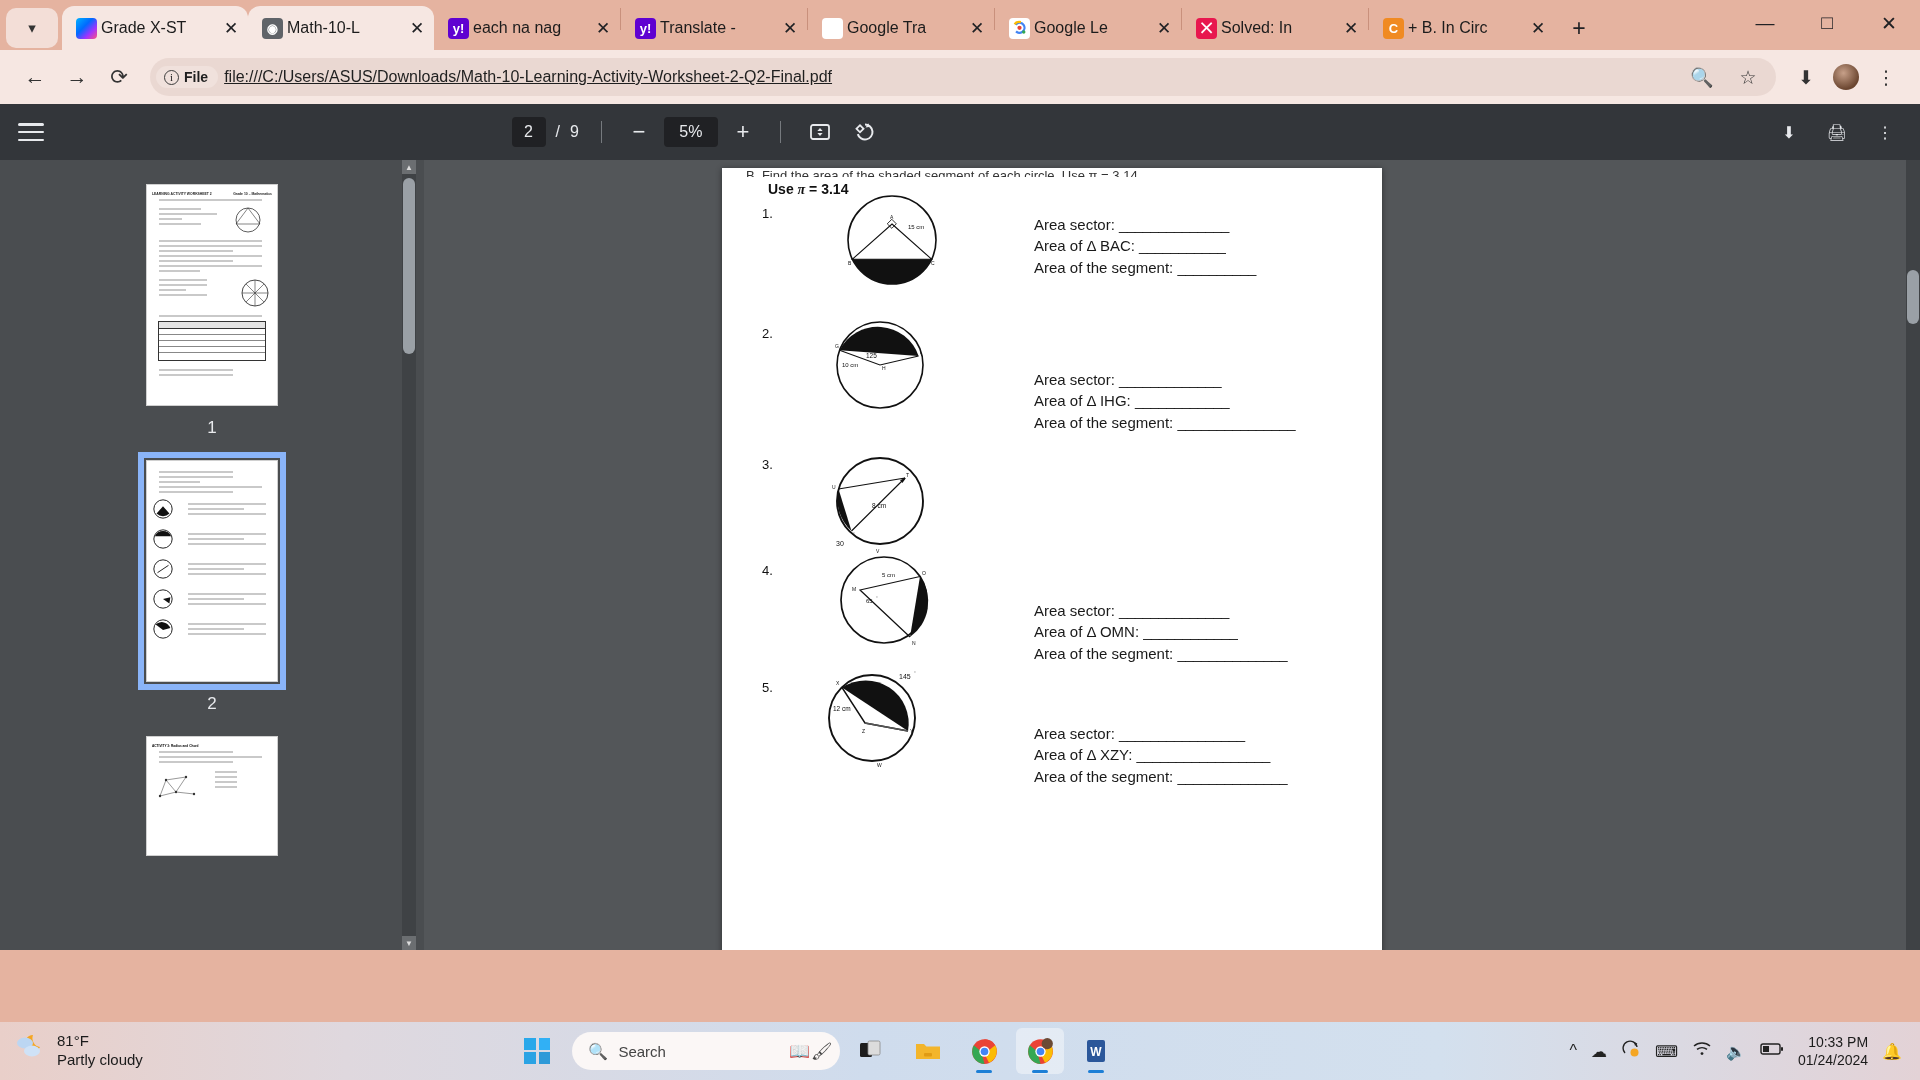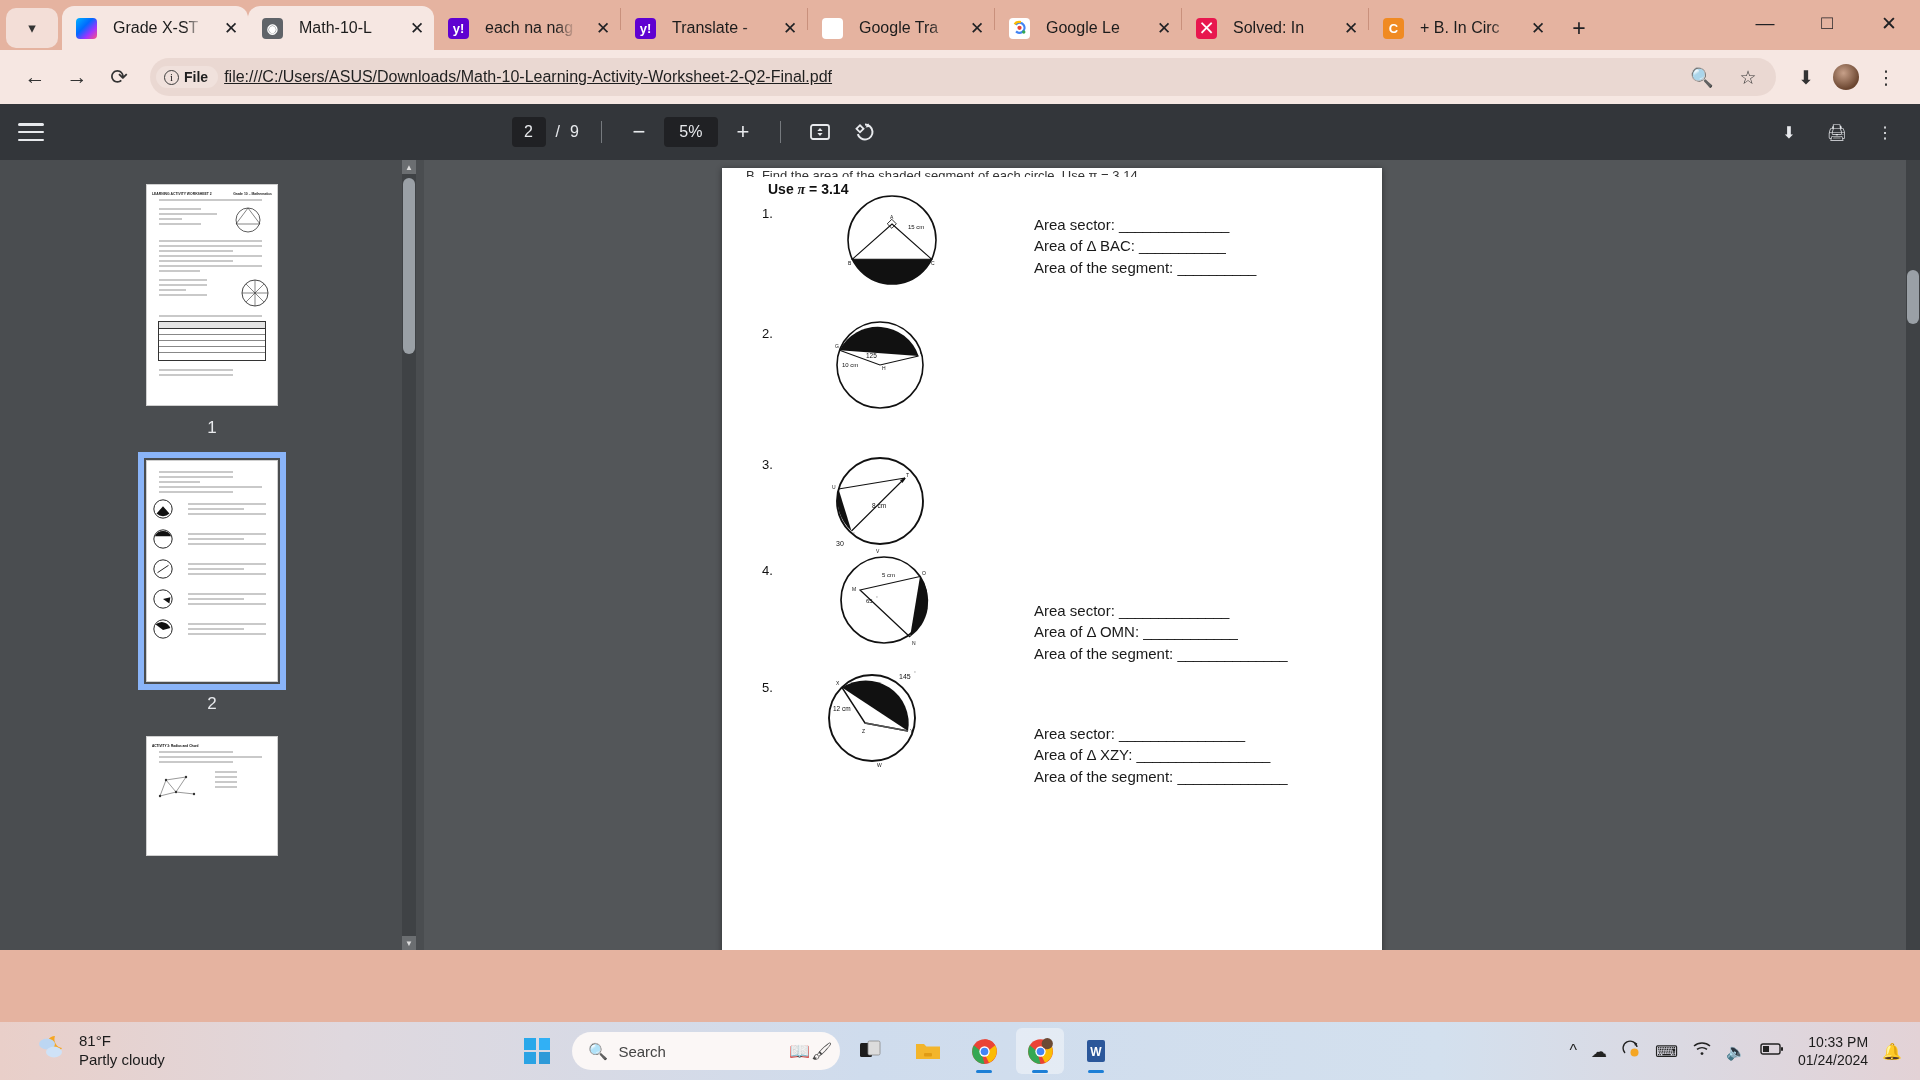--- a/index.html
+++ b/index.html
@@ -28,21 +28,21 @@
     color: #333; font-size: 15px;
     flex: 0 0 auto;
   }
   .tab {
     position: relative;
     height: 44px; width: 186px; flex: 0 0 auto;
     display: flex; align-items: center;
     padding: 0 6px 0 14px;
     border-radius: 12px 12px 0 0;
     color: #1c1c1c; font-size: 16px;
-    gap: 16px;
+    gap: 4px;
   }
   .tab.active { background: #f6e7e2; }
   .tab .fav { width: 21px; height: 21px; flex: 0 0 auto; border-radius: 4px;
               display:flex; align-items:center; justify-content:center;
               font-size: 13px; color:#fff; font-weight: bold; overflow: hidden;}
   .tab .tlabel {
     flex: 1 1 auto; white-space: nowrap; overflow: hidden;
     -webkit-mask-image: linear-gradient(to right, #000 78%, transparent 100%);
     mask-image: linear-gradient(to right, #000 78%, transparent 100%);
   }
@@ -149,21 +149,21 @@
   .pscroll { position: absolute; right: 0; top: 0; width: 14px; height: 100%; background: #3f4245; }
   .pscroll .pbar { position:absolute; left:1px; width:12px; top: 110px; height: 54px;
                    background:#9aa0a6; border-radius: 6px; }
 
   
   #taskbar {
     position: absolute; left: 0; top: 1022px; width: 1920px; height: 58px;
     background: linear-gradient(to right,#e9cfc9 0%,#dfd8de 18%,#cfdced 45%,#d3e0ee 75%,#e3d2d6 100%);
     display: flex; align-items: center;
   }
-  #weather { display:flex; align-items:center; gap: 10px; padding-left: 35px; width: 300px; }
+  #weather { display:flex; align-items:flex-start; gap: 10px; padding-left: 13px; width: 300px; }
   .wico { font-size: 26px; }
   #weather .wt { font-size: 15px; color:#1b1b1b; line-height: 1.25; }
   #tbcenter { display:flex; align-items:center; gap: 8px; margin: 0 auto; }
   .winlogo { width: 26px; height: 26px; display:grid; grid-template-columns: 1fr 1fr;
              grid-template-rows: 1fr 1fr; gap: 2.5px; margin-right: 14px; }
   .winlogo i { background: #2aa8ef; display:block; }
   .winlogo i:nth-child(1){background:#29a8ea;} .winlogo i:nth-child(2){background:#31b0f5;}
   .winlogo i:nth-child(3){background:#2aa3e4;} .winlogo i:nth-child(4){background:#2f9ad8;}
   #searchbox { width: 268px; height: 38px; border-radius: 19px; background: #fbf7f6;
                display:flex; align-items:center; padding: 0 8px 0 16px; gap: 10px;
@@ -511,20 +511,28 @@
             <path d="M17.6 39.2 A43 43 0 0 1 96.6 45 Z" fill="#111"></path>
             <path d="M17.6 39.2 L58 54 L96.6 45" fill="none" stroke="#111" stroke-width="1.1"></path>
             <text x="13" y="37" font-size="5" fill="#111" font-family="Liberation Sans, sans-serif">G</text>
             <text x="98" y="43" font-size="5" fill="#111" font-family="Liberation Sans, sans-serif">I</text>
             <text x="60" y="59" font-size="5" fill="#111" font-family="Liberation Sans, sans-serif">H</text>
             <text x="44" y="47" font-size="6.5" fill="#111" font-family="Liberation Sans, sans-serif">125</text>
             <text x="57" y="43" font-size="4" fill="#111">°</text>
             <text x="20" y="56" font-size="6" fill="#111" font-family="Liberation Sans, sans-serif">10 cm</text>
           </svg>
         </div>
+        <div class="ansblock" style="left:297px; top:201px;">
+          <div><span>Area sector:</span>
+               <span class="blank">_____________</span></div>
+          <div><span>Area of Δ IHG:</span>
+               <span class="blank">____________</span></div>
+          <div><span>Area of the segment:</span>
+               <span class="blank">_______________</span></div>
+        </div>
 
         <div class="qnum" style="left:40px; top:289px;">3.</div>
         <div class="fig" style="left:88px; top:283px;">
           <svg width="150" height="110" viewBox="0 0 150 110" aria-hidden="true">
             <circle cx="70" cy="50" r="43" fill="#fff" stroke="#111" stroke-width="1.9"></circle>
             <path d="M28.5 38 A43 43 0 0 0 41.5 80 Z" fill="#111"></path>
             <path d="M28.5 38 L95 27 M41.5 80 L95 27" fill="none" stroke="#111" stroke-width="1.2"></path>
             <path d="M90 29 l6 -2 l-3.6 5z" fill="#111"></path>
             <text x="96" y="26" font-size="5" fill="#111" font-family="Liberation Sans, sans-serif">T</text>
             <text x="22" y="38" font-size="5" fill="#111" font-family="Liberation Sans, sans-serif">U</text>

